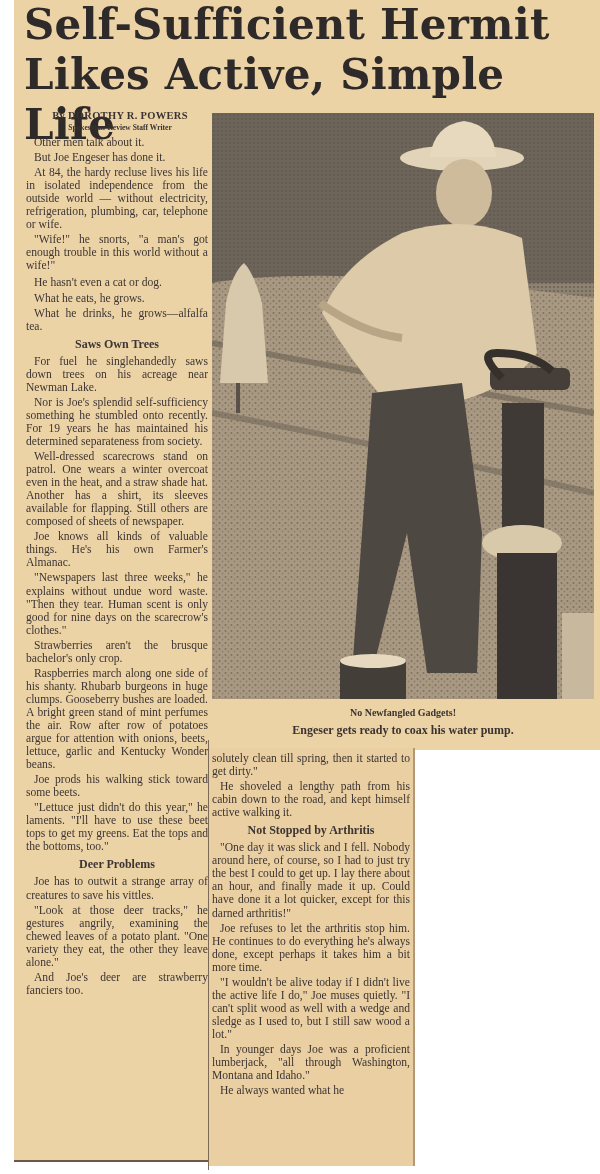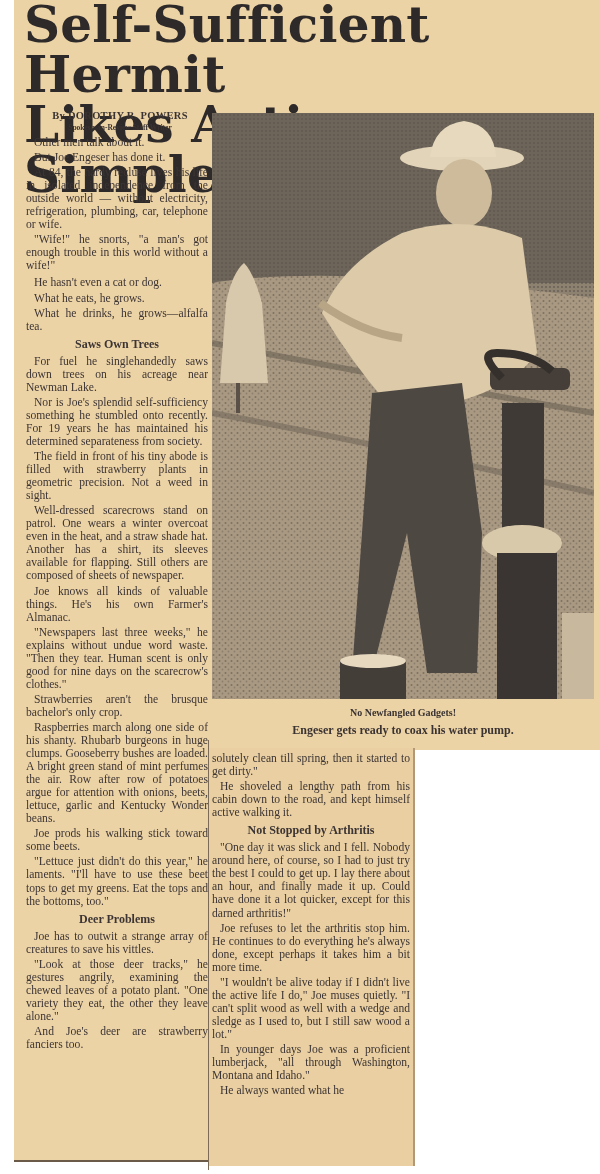--- a/index.html
+++ b/index.html
@@ -1,21 +1,21 @@
 <!DOCTYPE html>
 <html><head>
 <meta charset="utf-8">
 <style>
   html,body{margin:0;padding:0;background:#ffffff;}
   body{width:600px;height:1174px;position:relative;overflow:hidden;font-family:"DejaVu Serif",serif;}
   .paper{position:absolute;left:0;top:0;width:600px;height:1174px;}
   .clip-main{position:absolute;left:14px;top:0;width:586px;height:750px;background:#ecd3a6;}
   .clip-left{position:absolute;left:14px;top:740px;width:196px;height:420px;background:#ecd3a6;border-bottom:2px solid #6b5a48;}
   .clip-mid{position:absolute;left:208px;top:748px;width:204px;height:418px;background:#e9cfa1;border-left:1px solid #a8906c;border-right:2px solid #b29876;}
-  .headline{position:absolute;left:24px;top:0;width:570px;font-family:"DejaVu Serif",serif;font-weight:bold;color:#2e2a2a;font-size:50px;line-height:50px;letter-spacing:0.2px;}
+  .headline{position:absolute;left:24px;top:0;width:570px;font-family:"DejaVu Serif",serif;font-weight:bold;color:#2e2a2a;font-size:42px;line-height:50px;letter-spacing:0.2px;}
   .byline{position:absolute;left:30px;top:110px;width:180px;text-align:center;}
   .byline .by{font-family:Liberation Serif, serif;font-weight:bold;font-size:10.5px;color:#3a3332;letter-spacing:0.3px;}
   .byline .staff{font-family:Liberation Serif, serif;font-weight:bold;font-size:7.5px;color:#3a3332;margin-top:2px;}
   .col{position:absolute;font-family:"Liberation Serif",serif;font-size:11.6px;line-height:13.05px;color:#3d3534;text-align:justify;}
   .col p{margin:0 0 2px 0;text-indent:8px;}
   .col h4{margin:5px 0 4px 0;text-align:center;font-size:12px;font-weight:bold;}
   .col1{left:26px;top:136px;width:182px;height:1034px;overflow:hidden;}
   .col2{left:212px;top:752px;width:198px;height:418px;overflow:hidden;}
   .photo{position:absolute;left:212px;top:113px;width:382px;height:586px;overflow:hidden;background:#5e574f;}
   .caption{position:absolute;left:212px;top:704px;width:382px;text-align:center;color:#3a3332;}
@@ -45,21 +45,20 @@
     <p>Other men talk about it.</p>
     <p>But Joe Engeser has done it.</p>
     <p>At 84, the hardy recluse lives his life in isolated independence from the outside world — without electricity, refrigeration, plumbing, car, telephone or wife.</p>
     <p>"Wife!" he snorts, "a man's got enough trouble in this world without a wife!"</p>
     <p style="margin-top:4px">He hasn't even a cat or dog.</p>
     <p>What he eats, he grows.</p>
     <p>What he drinks, he grows—alfalfa tea.</p>
     <h4>Saws Own Trees</h4>
     <p>For fuel he singlehandedly saws down trees on his acreage near Newman Lake.</p>
     <p>Nor is Joe's splendid self-sufficiency something he stumbled onto recently. For 19 years he has maintained his determined separateness from society.</p>
-    <p>The field in front of his tiny abode is filled with strawberry plants in geometric precision. Not a weed in sight.</p>
     <p>Well-dressed scarecrows stand on patrol. One wears a winter overcoat even in the heat, and a straw shade hat. Another has a shirt, its sleeves available for flapping. Still others are composed of sheets of newspaper.</p>
     <p>Joe knows all kinds of valuable things. He's his own Farmer's Almanac.</p>
     <p>"Newspapers last three weeks," he explains without undue word waste. "Then they tear. Human scent is only good for nine days on the scarecrow's clothes."</p>
     <p>Strawberries aren't the brusque bachelor's only crop.</p>
     <p>Raspberries march along one side of his shanty. Rhubarb burgeons in huge clumps. Gooseberry bushes are loaded. A bright green stand of mint perfumes the air. Row after row of potatoes argue for attention with onions, beets, lettuce, garlic and Kentucky Wonder beans.</p>
     <p>Joe prods his walking stick toward some beets.</p>
     <p>"Lettuce just didn't do this year," he laments. "I'll have to use these beet tops to get my greens. Eat the tops and the bottoms, too."</p>
     <h4>Deer Problems</h4>
     <p>Joe has to outwit a strange array of creatures to save his vittles.</p>
     <p>"Look at those deer tracks," he gestures angrily, examining the chewed leaves of a potato plant. "One variety they eat, the other they leave alone."</p>

